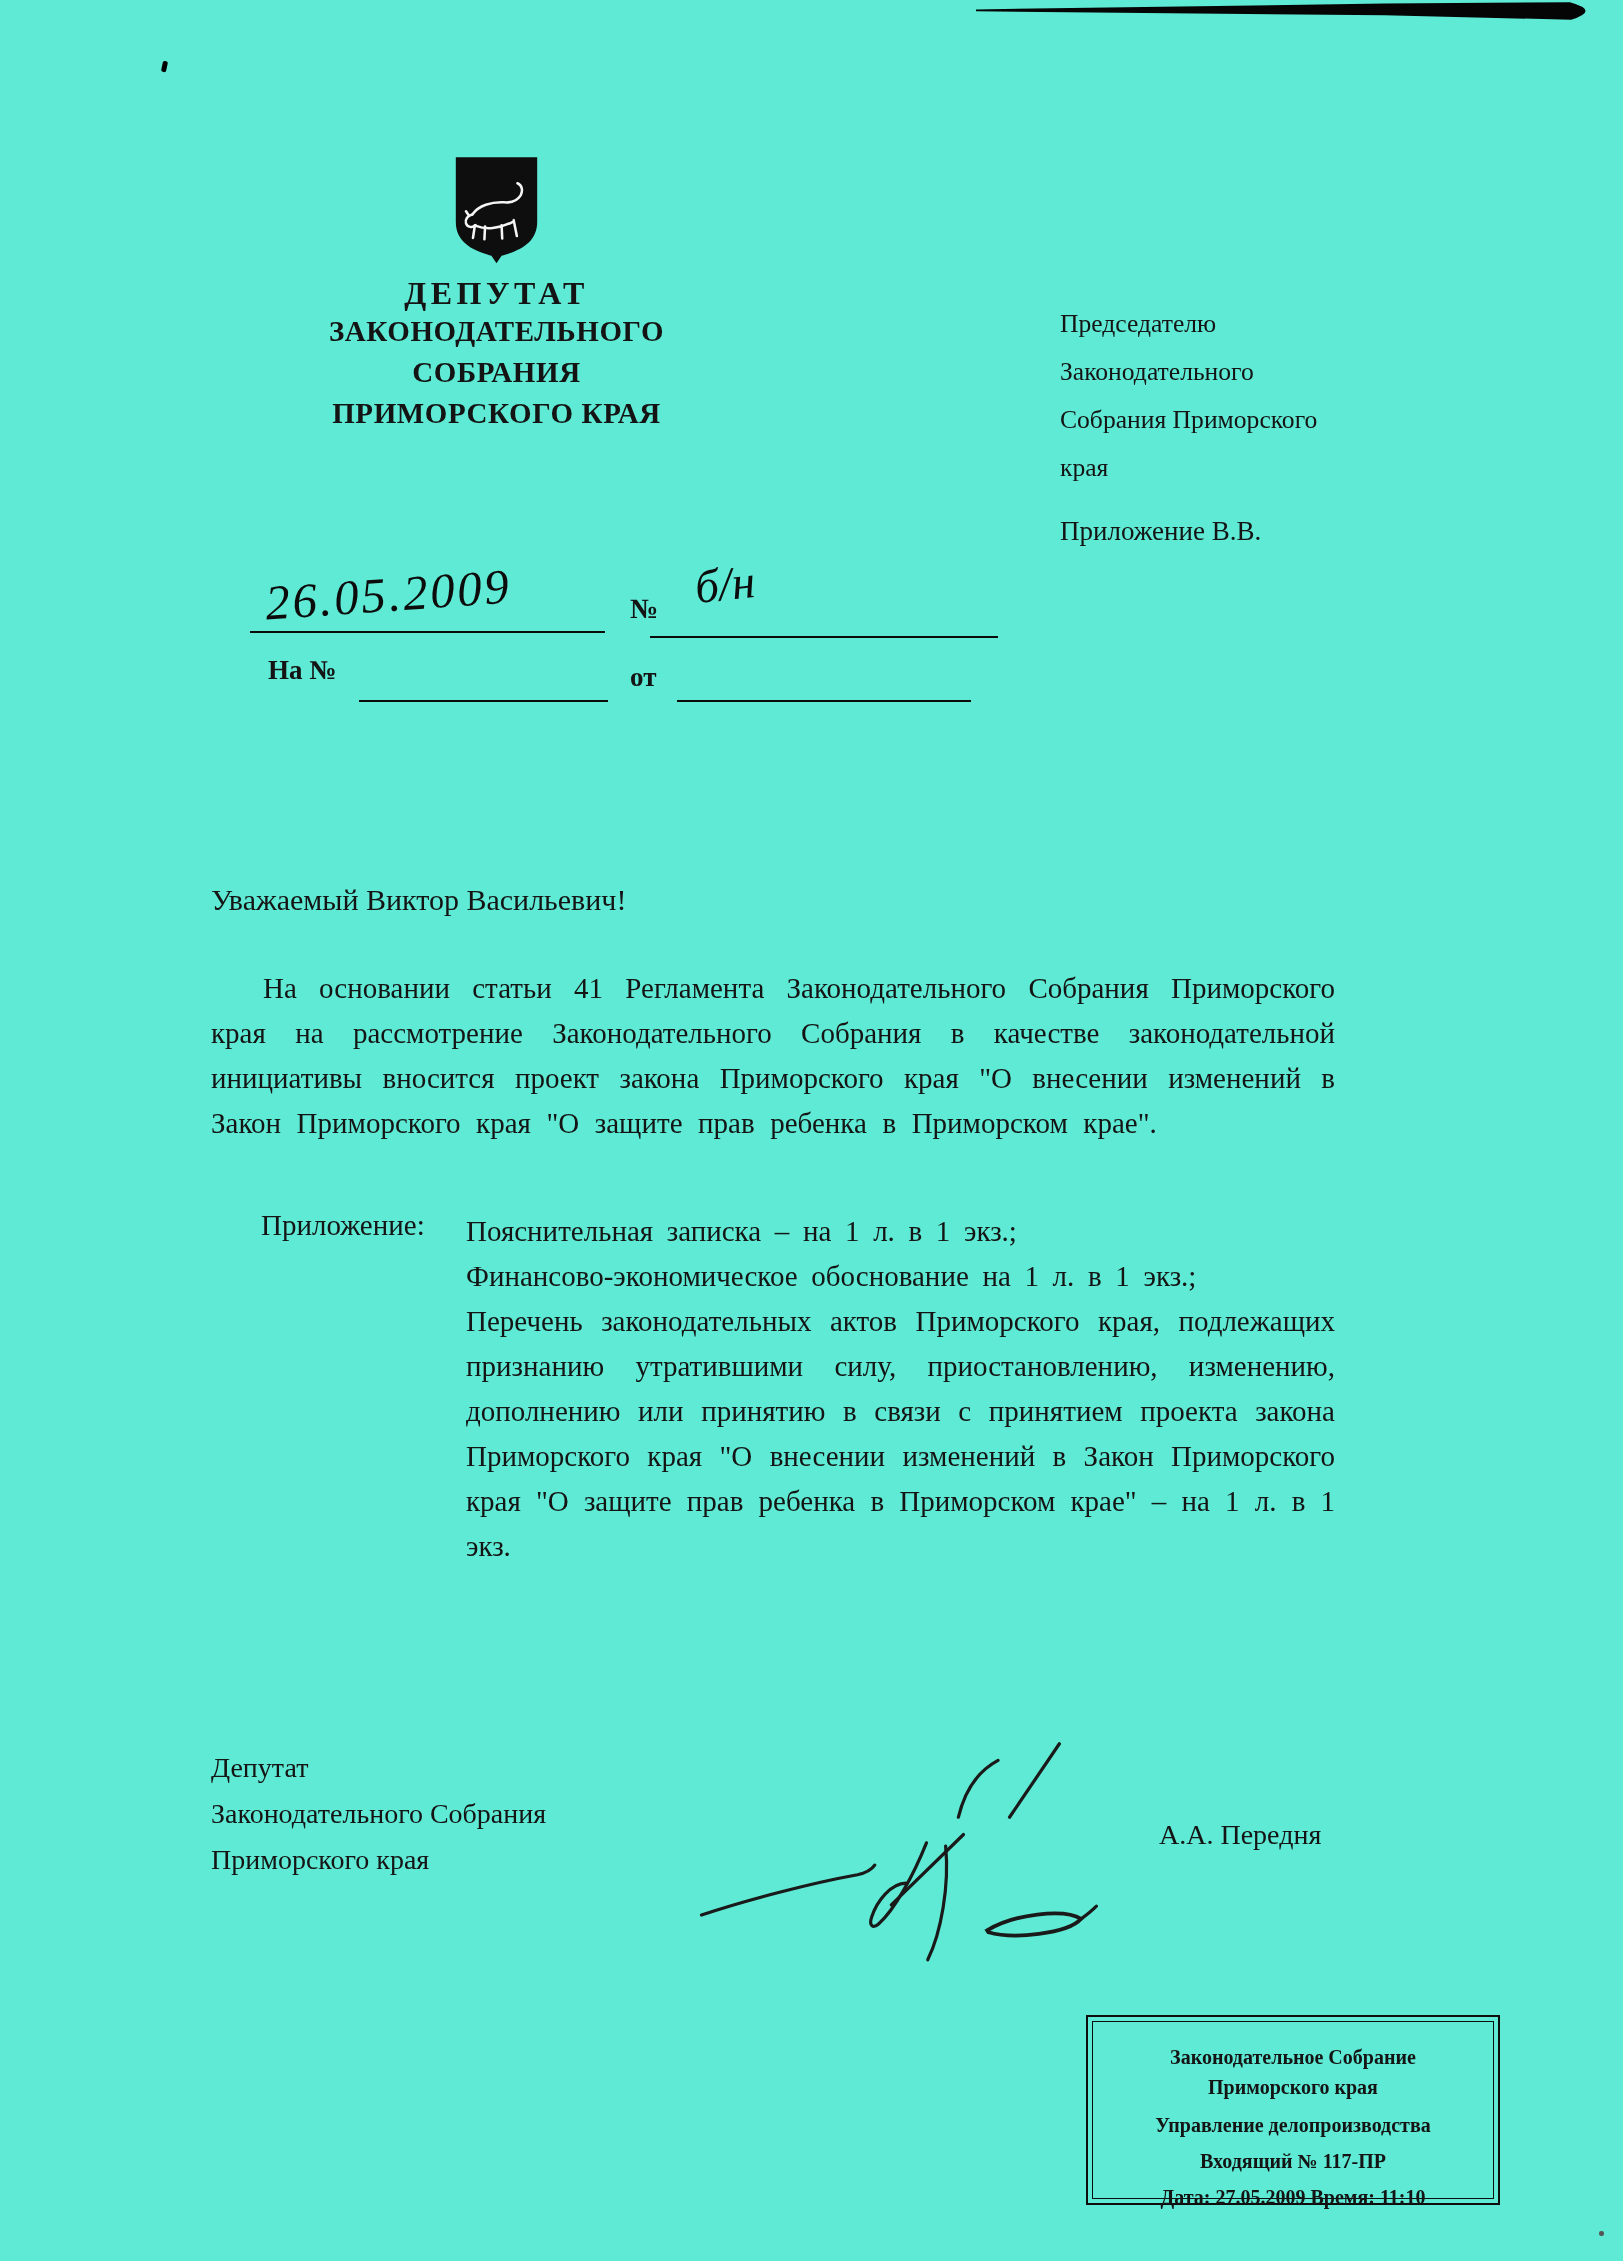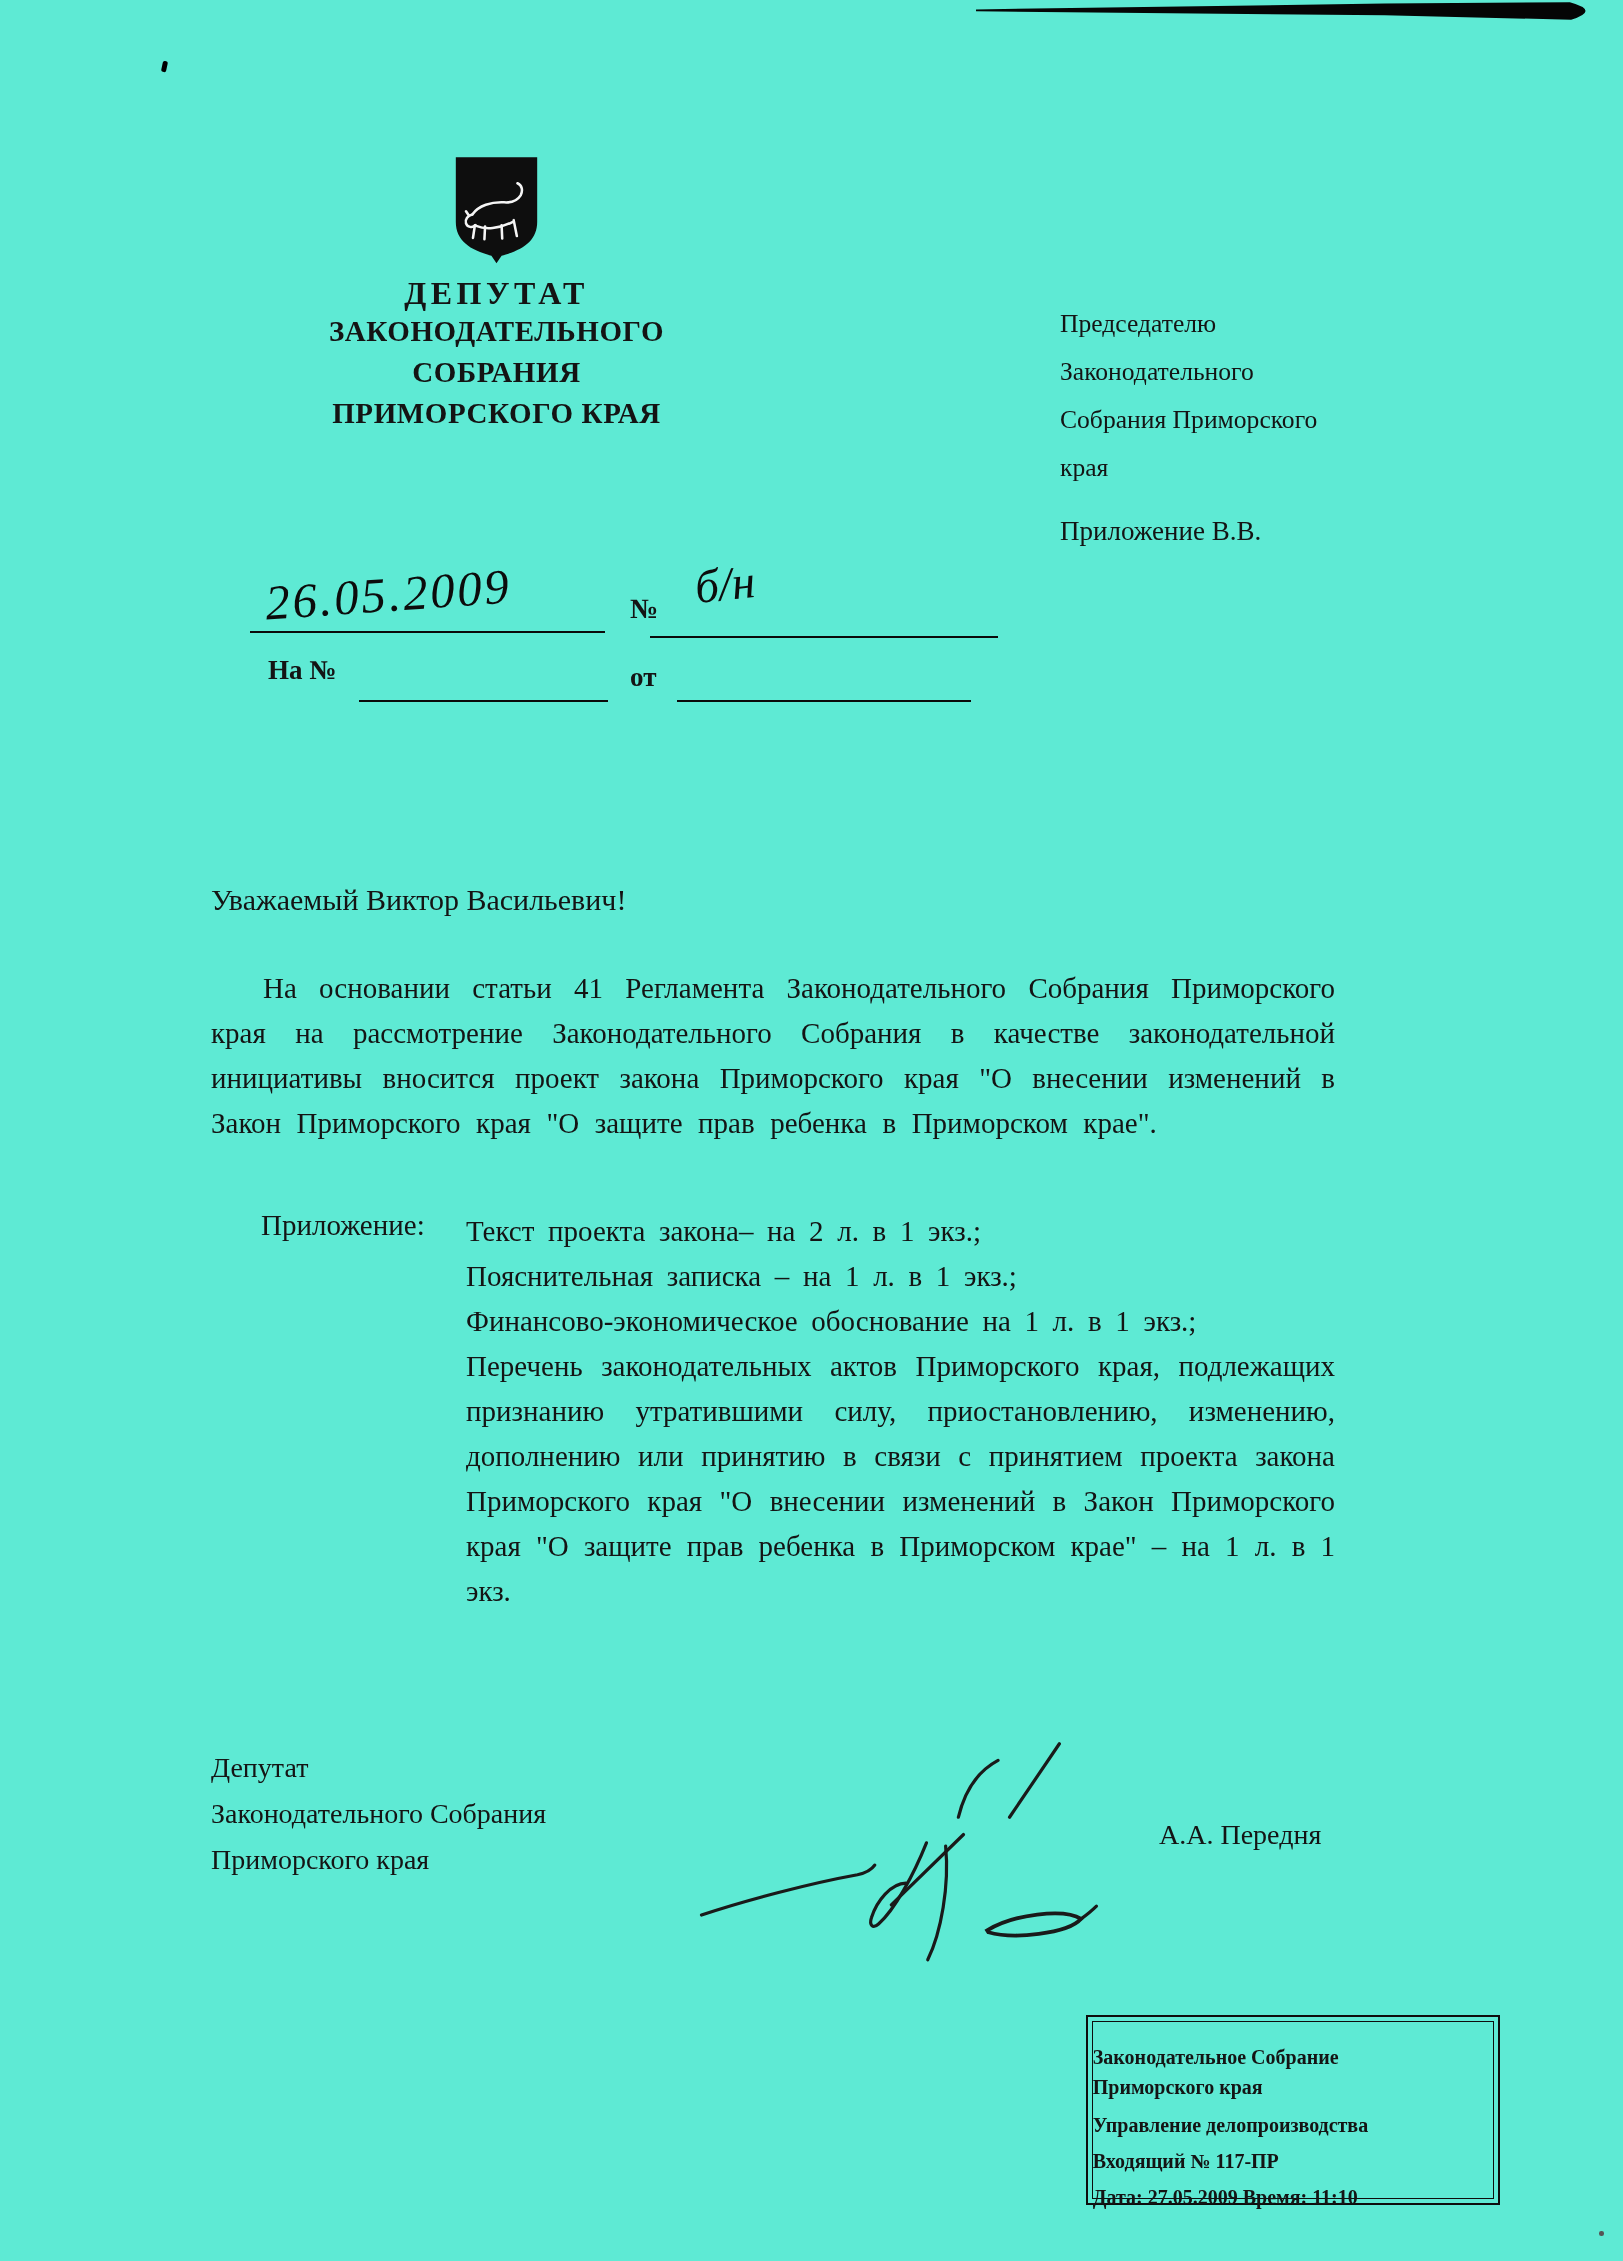--- a/index.html
+++ b/index.html
@@ -51,21 +51,21 @@
   .attach-list{position:absolute;left:466px;top:1209px;width:869px;font-size:29px;line-height:45px;}
   .attach-item{text-align:justify;word-spacing:6.4px;}
 
   
   .sig-block{position:absolute;left:211px;top:1745px;font-size:28px;line-height:46px;}
   .sig-name{position:absolute;left:1159px;top:1819px;font-size:28px;}
   .sig-svg{position:absolute;left:690px;top:1718px;width:409px;height:256px;}
 
   
   .stamp{position:absolute;left:1086px;top:2015px;width:414px;height:190px;border:2.6px solid #0d0d0d;box-sizing:border-box;}
-  .stamp-inner{position:absolute;inset:3.8px;border:1.9px solid #0d0d0d;font-weight:bold;}
+  .stamp-inner{position:absolute;inset:3.8px;border:1.9px solid #0d0d0d;text-align:center;font-weight:bold;}
   .stamp-line{font-size:20px;line-height:30px;}
   .st-1{margin-top:20.4px;}
   .st-3{margin-top:7.7px;}
   .st-4{margin-top:6.4px;}
   .st-5{margin-top:5.7px;}
 </style>
 </head>
 <body>
 
 <div class="page">
@@ -111,21 +111,20 @@
   <div class="lbl-nano">На №</div>
   <div class="ref-line line-na"></div>
   <div class="lbl-ot">от</div>
   <div class="ref-line line-ot"></div>
 
   <div class="salutation">Уважаемый Виктор Васильевич!</div>
   <div class="body-par">На основании статьи 41 Регламента Законодательного Собрания Приморского края на рассмотрение Законодательного Собрания в качестве законодательной инициативы вносится проект закона Приморского края "О внесении изменений в Закон Приморского края "О защите прав ребенка в Приморском крае".</div>
 
   <div class="attach-label">Приложение:</div>
   <div class="attach-list">
-    <div class="attach-item">Текст проекта закона– на  2 л. в 1 экз.;</div>
     <div class="attach-item">Пояснительная записка – на 1 л. в 1 экз.;</div>
     <div class="attach-item">Финансово-экономическое обоснование на 1 л. в 1 экз.;</div>
     <div class="attach-item">Перечень законодательных актов Приморского края, подлежащих признанию утратившими силу, приостановлению, изменению, дополнению или принятию в связи с принятием проекта закона Приморского края "О внесении изменений в Закон Приморского края "О защите прав ребенка в Приморском крае" – на 1 л. в 1 экз.</div>
   </div>
 
   <div class="sig-block">
     <div>Депутат</div>
     <div>Законодательного Собрания</div>
     <div>Приморского края</div>
   </div>

